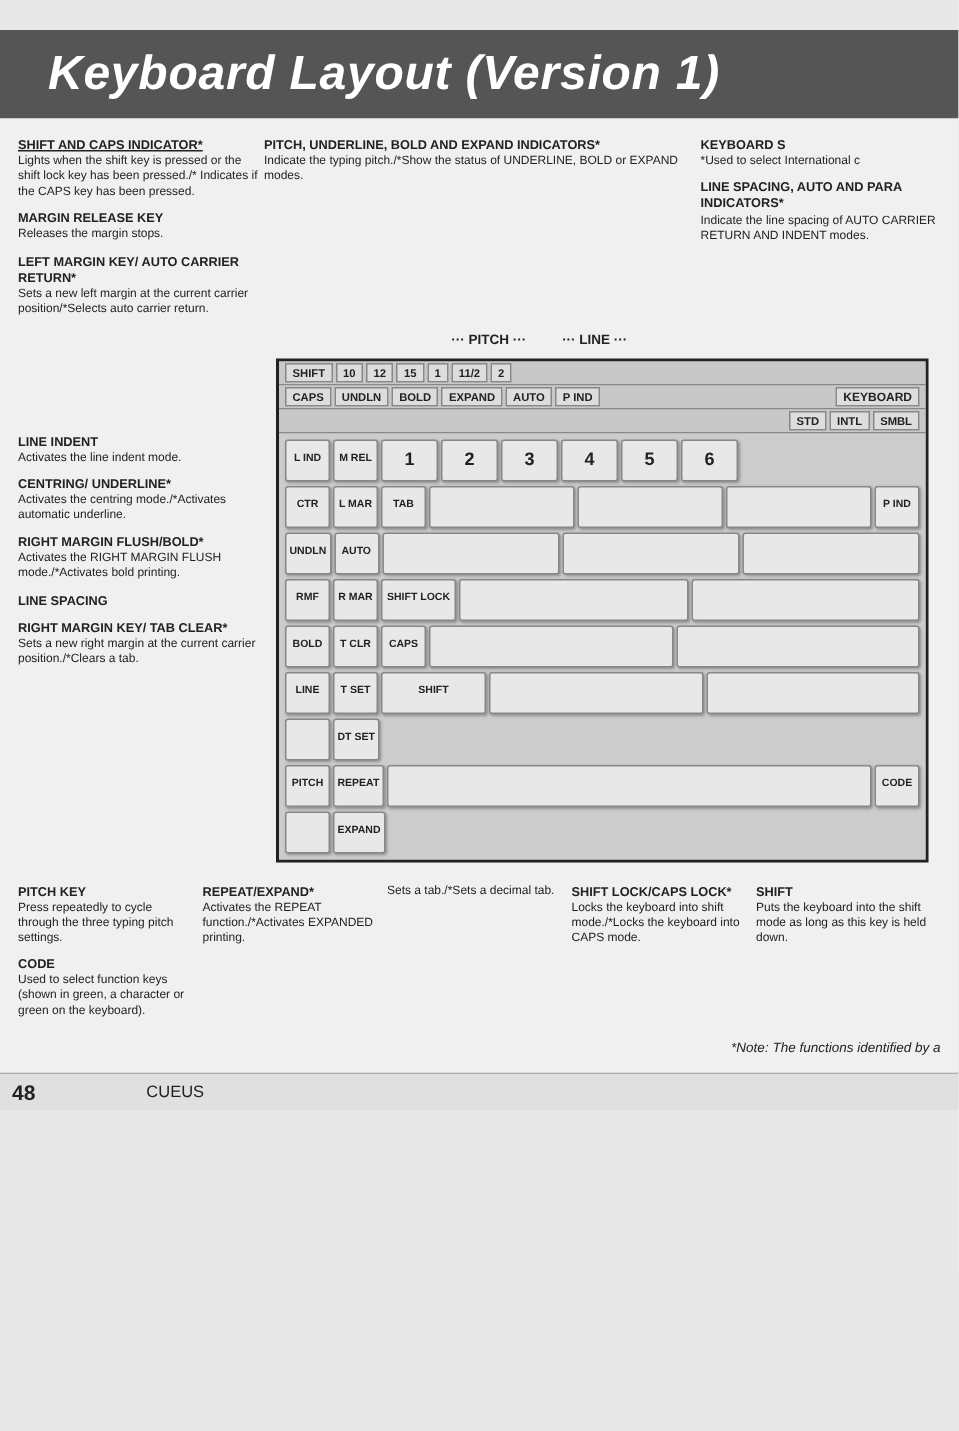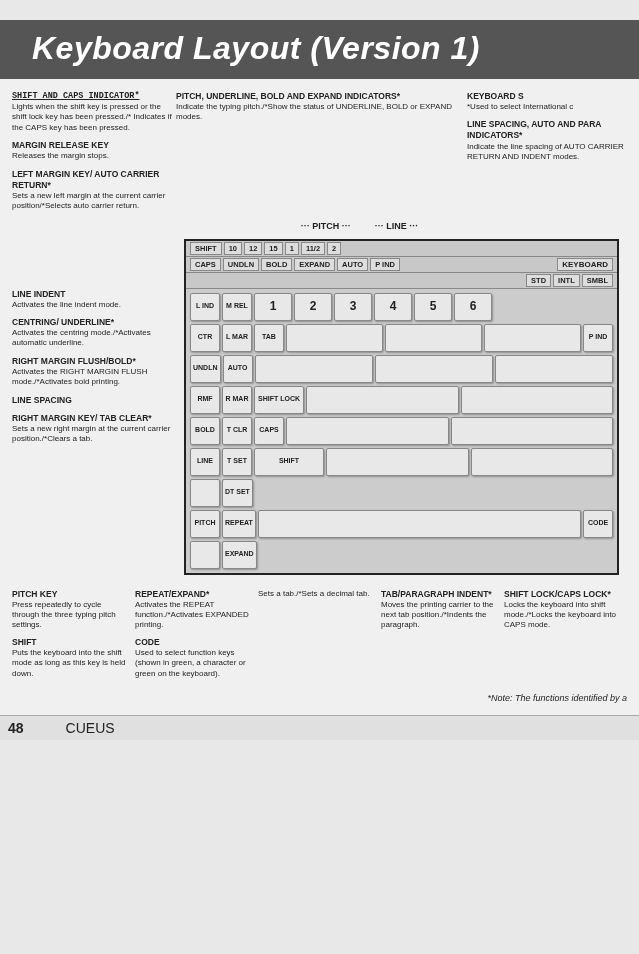--- a/index.html
+++ b/index.html
@@ -108,21 +108,22 @@
       background: #e0e0e0;
       font-size: 9px;
       gap: 38px;
     }
     .footer-page {
       font-weight: bold;
       font-size: 14px;
       margin-right: 4px;
     }
     .footer-label {
-      font-size: 14px;
+      font-size: 11px;
+      margin-left: 32px;
     }
 
     
     .note-row {
       padding: 4px 8px;
       font-size: 9px;
       font-style: italic;
       text-align: right;
     }
 
@@ -148,21 +149,21 @@
       display: flex;
       padding: 4px 8px 0 8px;
       gap: 4px;
     }
     .top-left-ann { width: 160px; flex-shrink: 0; }
     .top-mid-ann { flex: 1; }
     .top-right-ann { width: 160px; flex-shrink: 0; }
 
     .ann-block { margin-bottom: 7px; }
     .ann-title { font-weight: bold; font-size: 8.5px; line-height: 1.3; }
-    .ann-title.underline { text-decoration: underline; font-family: Liberation Mono, monospace; }
+    .ann-title.underline { text-decoration: underline; }
     .ann-body { font-size: 8px; line-height: 1.3; color: #222; }
   </style>
 </head>
 <body>
 
 <div class="header">
   <h1>Keyboard Layout (Version 1)</h1>
 </div>
 
 <div class="main-content">
@@ -344,24 +345,20 @@
       <div class="ann-body">Press repeatedly to cycle through the three typing pitch settings.</div>
     </div>
     <div class="bottom-annotation-col">
       <div class="ann-title">REPEAT/EXPAND*</div>
       <div class="ann-body">Activates the REPEAT function./*Activates EXPANDED printing.</div>
     </div>
     <div class="bottom-annotation-col">
       <div class="ann-body">Sets a tab./*Sets a decimal tab.</div>
     </div>
     <div class="bottom-annotation-col">
-      <div class="ann-title">TAB/PARAGRAPH INDENT*</div>
-      <div class="ann-body">Moves the printing carrier to the next tab position./*Indents the paragraph.</div>
-    </div>
-    <div class="bottom-annotation-col">
       <div class="ann-title">SHIFT LOCK/CAPS LOCK*</div>
       <div class="ann-body">Locks the keyboard into shift mode./*Locks the keyboard into CAPS mode.</div>
     </div>
     <div class="bottom-annotation-col">
       <div class="ann-title">SHIFT</div>
       <div class="ann-body">Puts the keyboard into the shift mode as long as this key is held down.</div>
     </div>
     <div class="bottom-annotation-col">
       <div class="ann-title">CODE</div>
       <div class="ann-body">Used to select function keys (shown in green, a character or green on the keyboard).</div>

